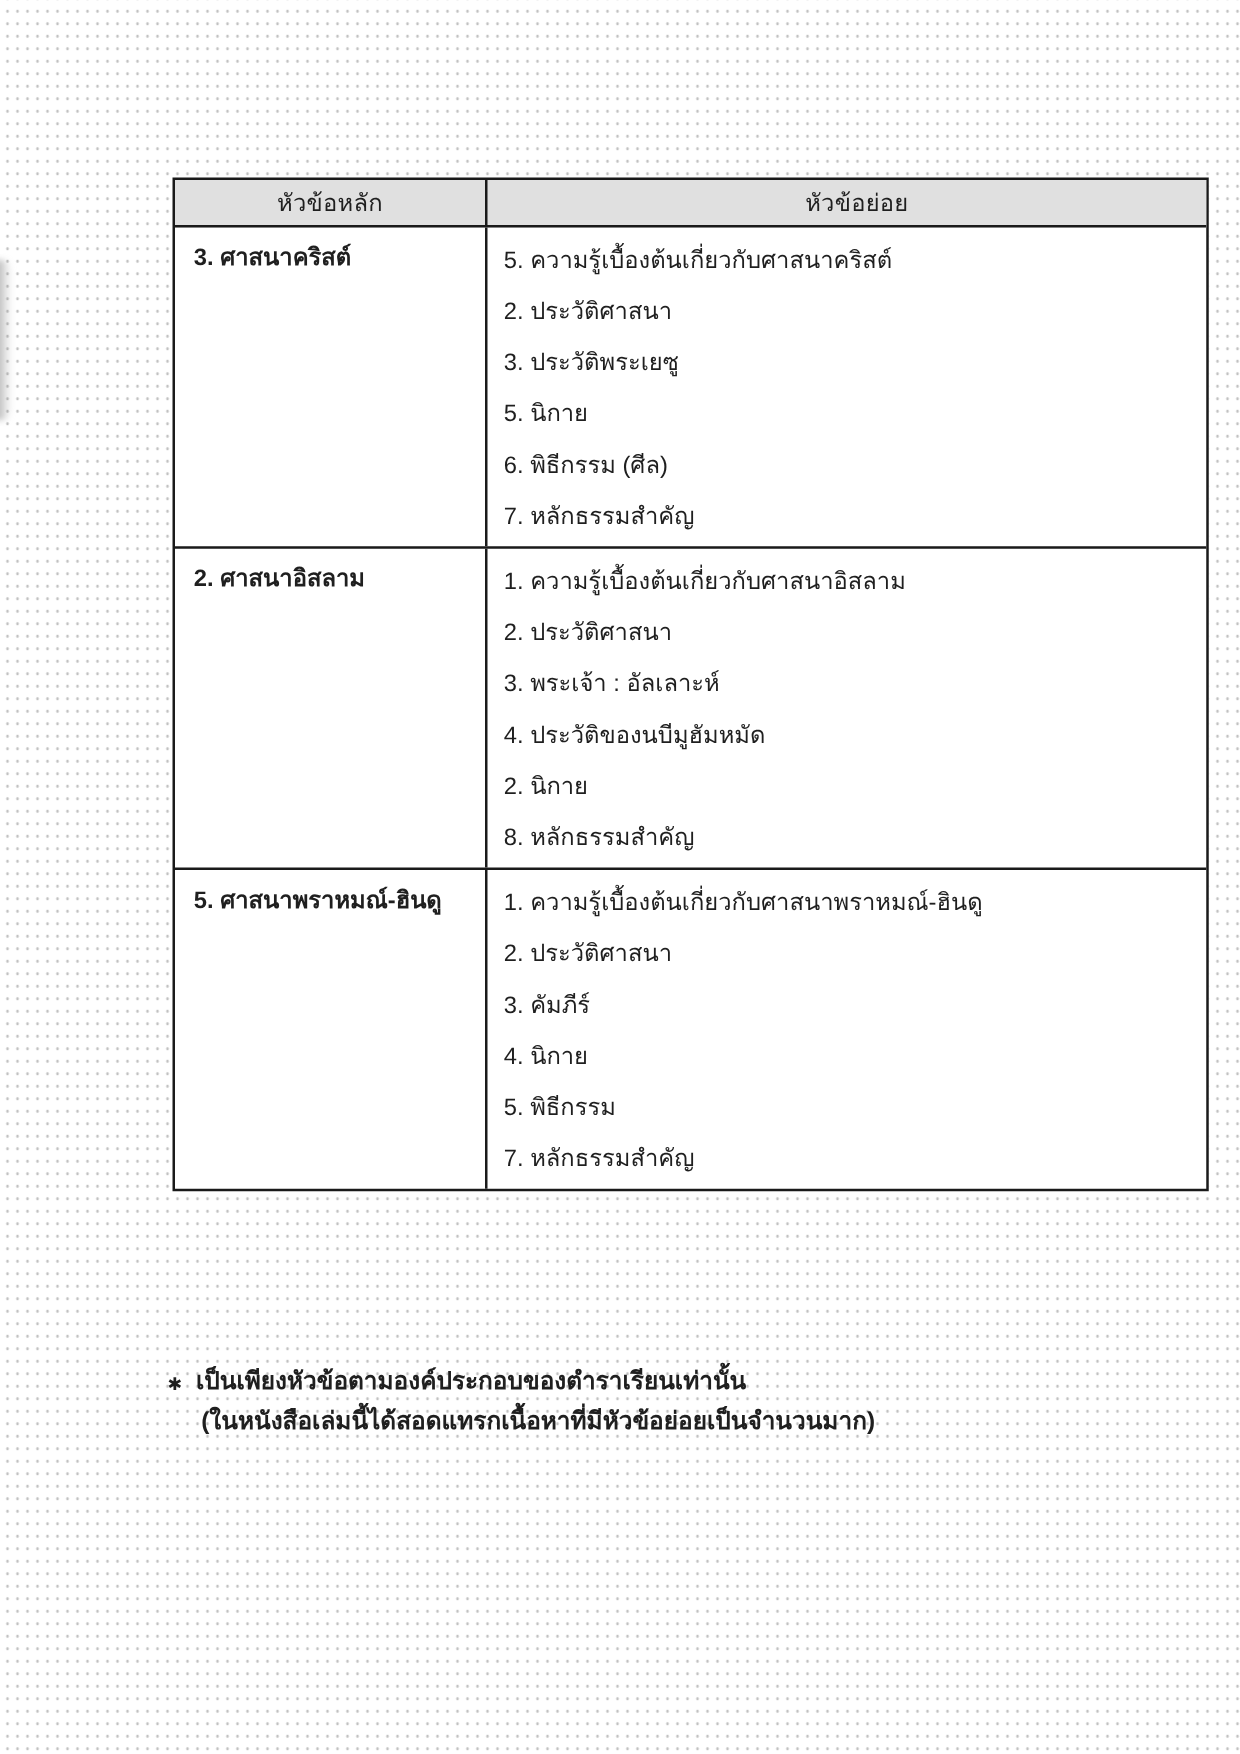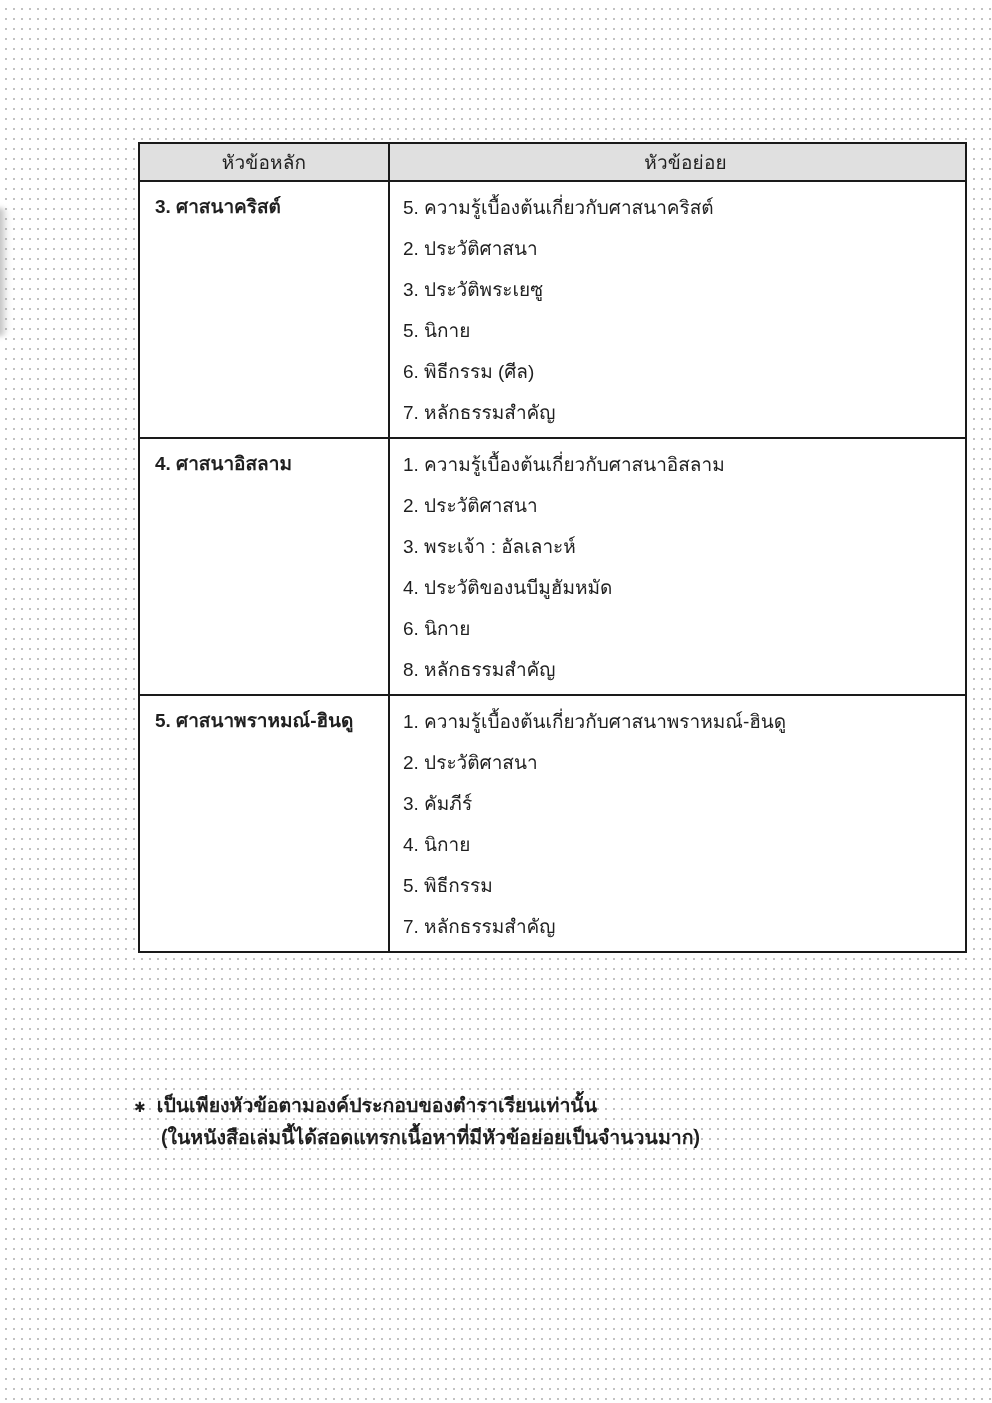--- a/index.html
+++ b/index.html
@@ -117,27 +117,27 @@
           <div class="sub-item">5. ความรู้เบื้องต้นเกี่ยวกับศาสนาคริสต์</div>
           <div class="sub-item">2. ประวัติศาสนา</div>
           <div class="sub-item">3. ประวัติพระเยซู</div>
           <div class="sub-item">5. นิกาย</div>
           <div class="sub-item">6. พิธีกรรม (ศีล)</div>
           <div class="sub-item">7. หลักธรรมสำคัญ</div>
         </div>
   </div>
 
   <div class="t-row body-row">
-    <div class="cell-main">4. ศาสนาอิสลาม</div>
+    <div class="cell-main">2. ศาสนาอิสลาม</div>
     <div class="cell-sub">
           <div class="sub-item">1. ความรู้เบื้องต้นเกี่ยวกับศาสนาอิสลาม</div>
           <div class="sub-item">2. ประวัติศาสนา</div>
           <div class="sub-item">3. พระเจ้า : อัลเลาะห์</div>
           <div class="sub-item">4. ประวัติของนบีมูฮัมหมัด</div>
-          <div class="sub-item">6. นิกาย</div>
+          <div class="sub-item">2. นิกาย</div>
           <div class="sub-item">8. หลักธรรมสำคัญ</div>
         </div>
   </div>
 
   <div class="t-row body-row">
     <div class="cell-main">5. ศาสนาพราหมณ์-ฮินดู</div>
     <div class="cell-sub">
           <div class="sub-item">1. ความรู้เบื้องต้นเกี่ยวกับศาสนาพราหมณ์-ฮินดู</div>
           <div class="sub-item">2. ประวัติศาสนา</div>
           <div class="sub-item">3. คัมภีร์</div>

